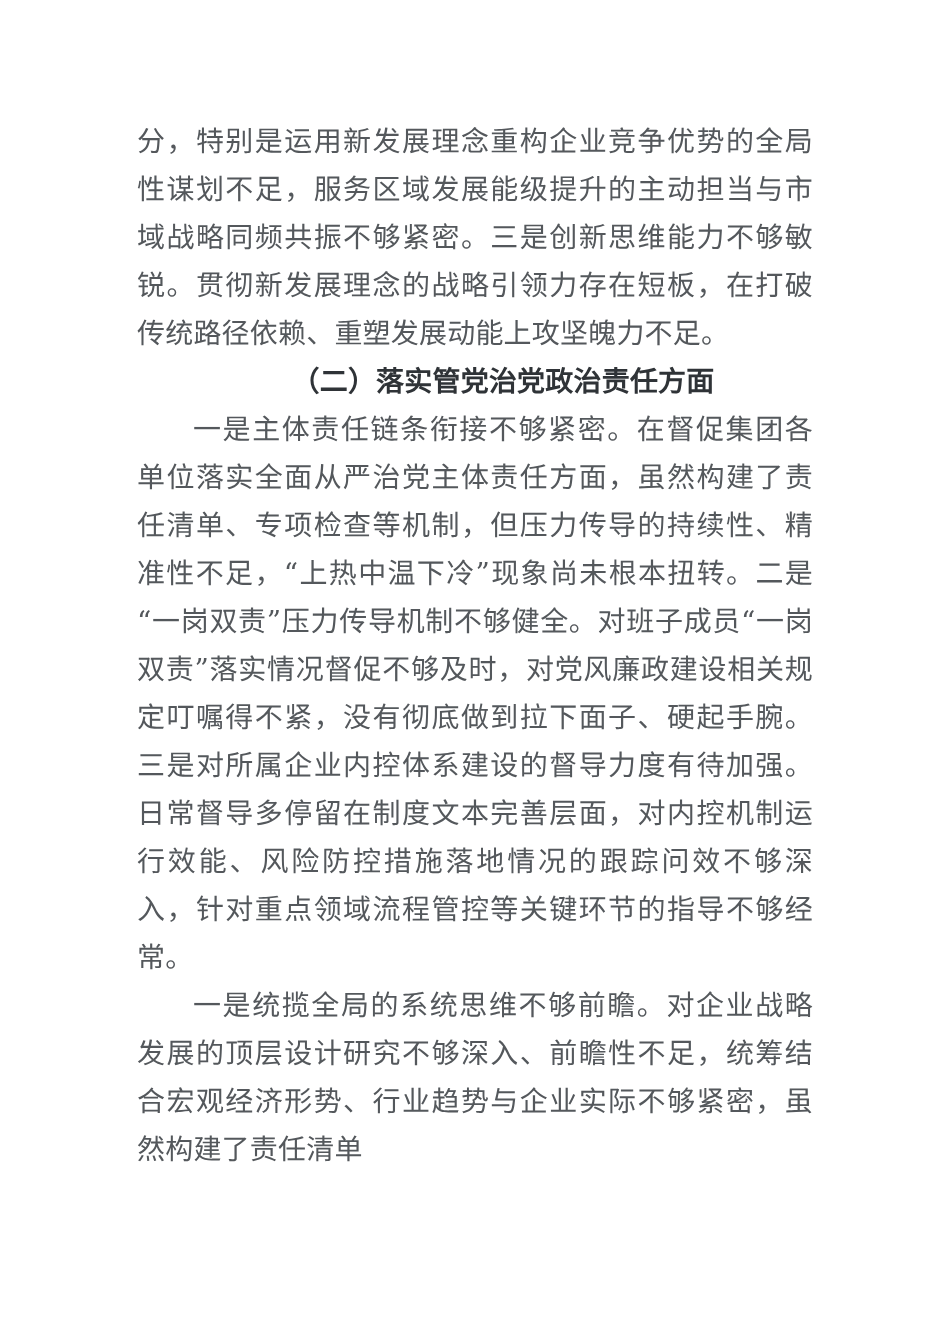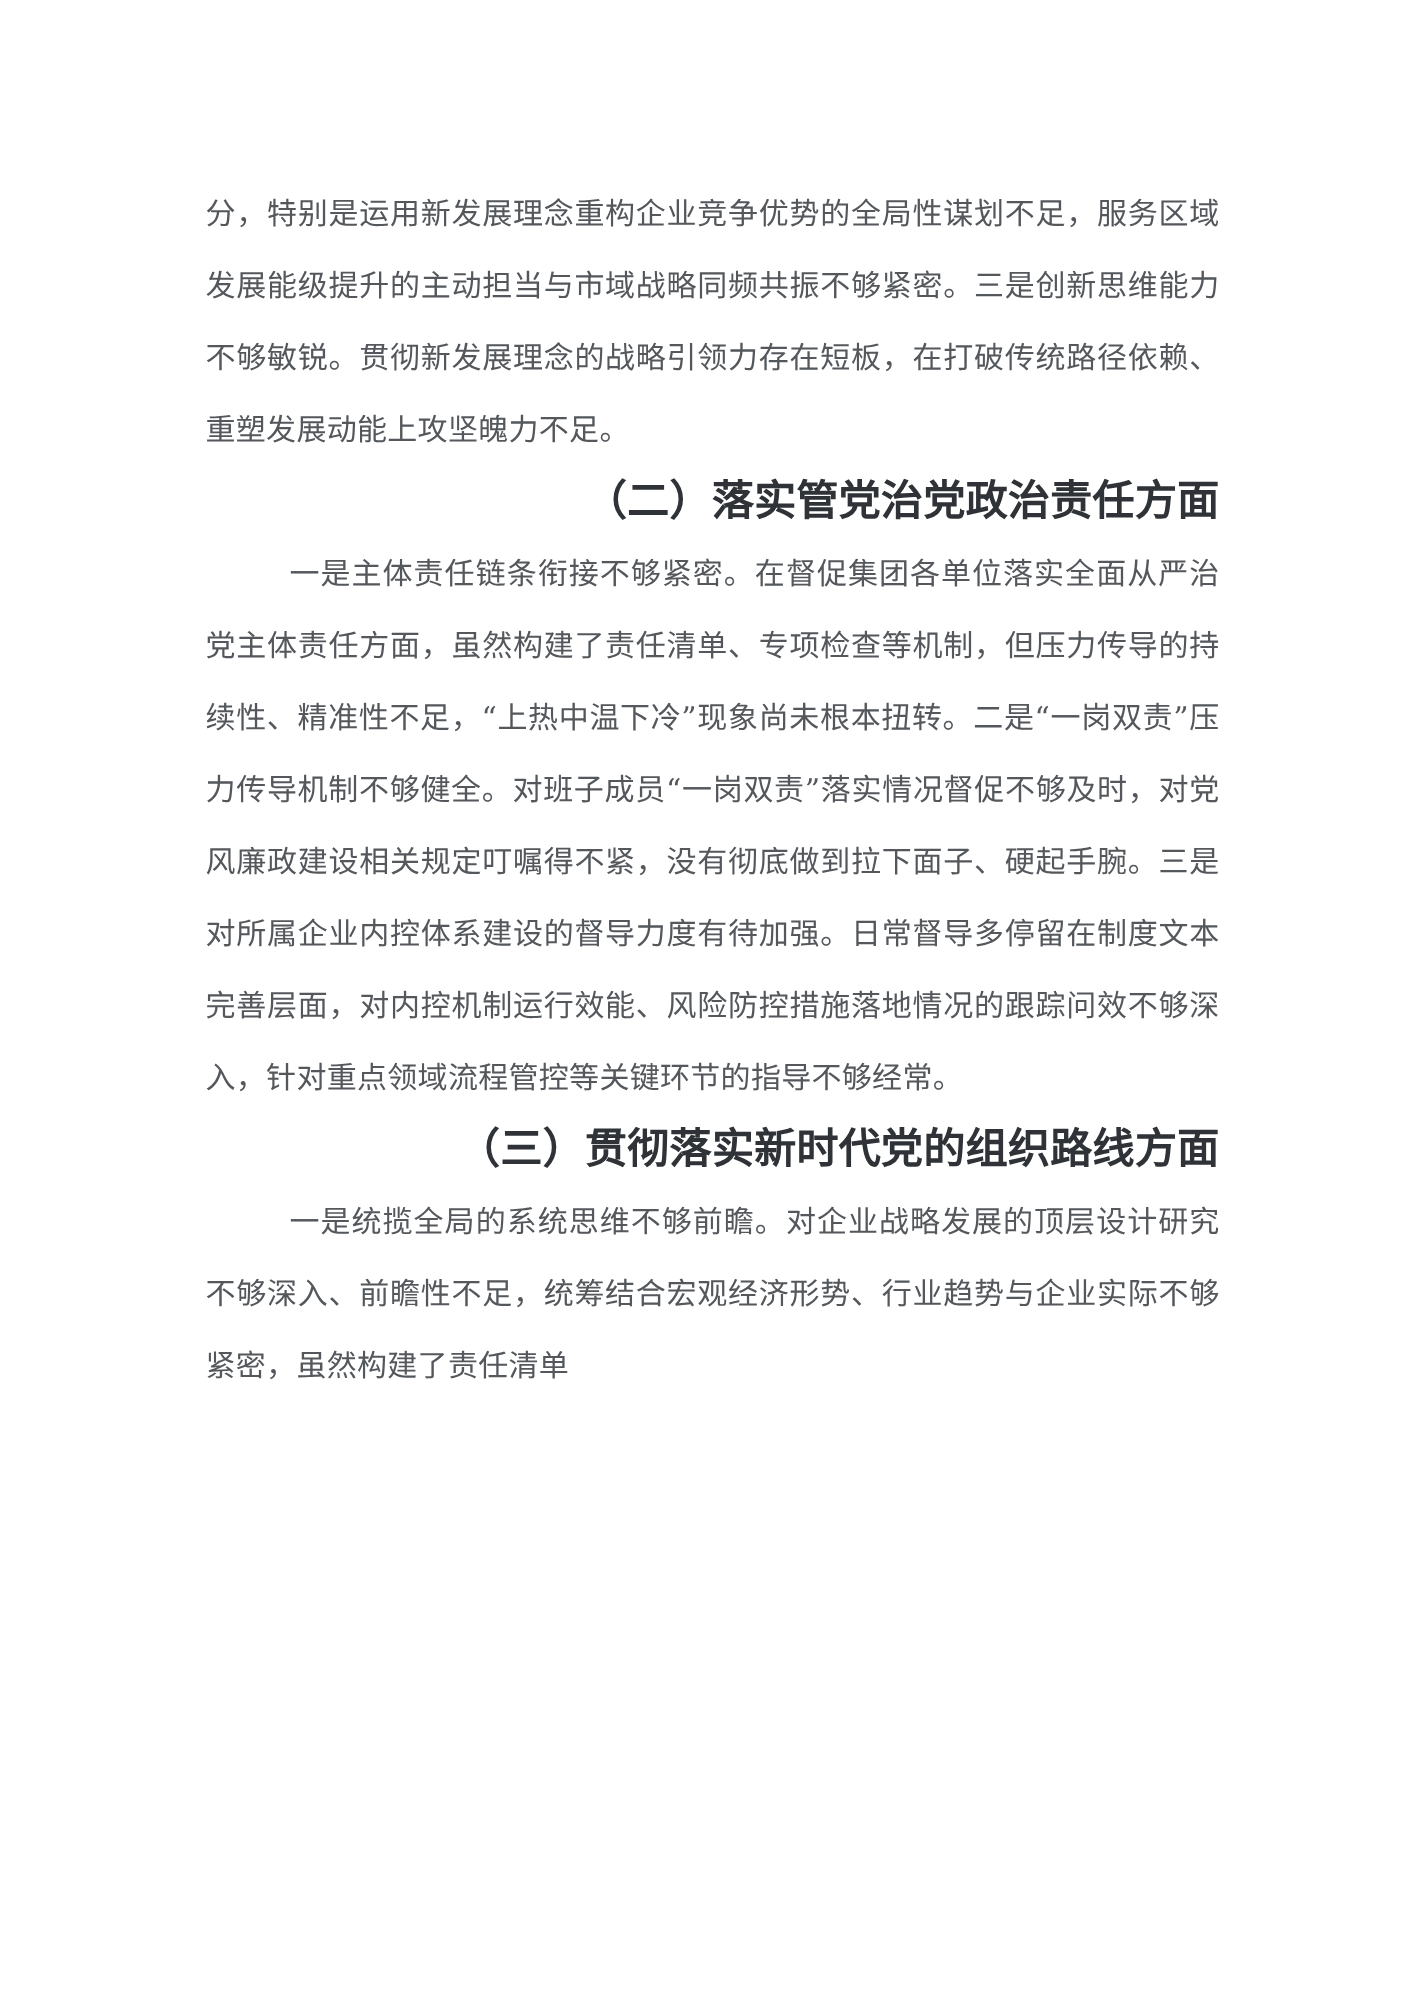--- a/index.html
+++ b/index.html
@@ -21,21 +21,21 @@
 
   .content {
     position: absolute;
     left: 137px;
     top: 118px;
     width: 676px;
   }
 
   .para {
     margin: 0;
-    font-size: 20px;
+    font-size: 28px;
     line-height: 48px;
     color: #54585c;
     text-align: justify;
     text-justify: inter-ideograph;
     text-indent: 56px;
     letter-spacing: 0.2px;
     font-weight: 400;
     -webkit-font-smoothing: antialiased;
   }
 
@@ -44,33 +44,32 @@
   }
 
   .heading {
     margin: 0;
     font-size: 28px;
     line-height: 48px;
     color: #2f3337;
     text-indent: 56px;
     font-weight: 700;
     letter-spacing: 0.2px;
-    text-align: right;
+    text-align: center;
   }
 </style>
 </head>
 <body>
 
 <div class="page">
   <div class="content">
 
     <p class="para no-indent">分，特别是运用新发展理念重构企业竞争优势的全局性谋划不足，服务区域发展能级提升的主动担当与市域战略同频共振不够紧密。三是创新思维能力不够敏锐。贯彻新发展理念的战略引领力存在短板，在打破传统路径依赖、重塑发展动能上攻坚魄力不足。</p>
 
     <h2 class="heading">（二）落实管党治党政治责任方面</h2>
 
     <p class="para">一是主体责任链条衔接不够紧密。在督促集团各单位落实全面从严治党主体责任方面，虽然构建了责任清单、专项检查等机制，但压力传导的持续性、精准性不足，“上热中温下冷”现象尚未根本扭转。二是“一岗双责”压力传导机制不够健全。对班子成员“一岗双责”落实情况督促不够及时，对党风廉政建设相关规定叮嘱得不紧，没有彻底做到拉下面子、硬起手腕。三是对所属企业内控体系建设的督导力度有待加强。日常督导多停留在制度文本完善层面，对内控机制运行效能、风险防控措施落地情况的跟踪问效不够深入，针对重点领域流程管控等关键环节的指导不够经常。</p>
 
-    <h2 class="heading">（三）贯彻落实新时代党的组织路线方面</h2>
 
     <p class="para">一是统揽全局的系统思维不够前瞻。对企业战略发展的顶层设计研究不够深入、前瞻性不足，统筹结合宏观经济形势、行业趋势与企业实际不够紧密，虽然构建了责任清单</p>
 
   </div>
 </div>
 
 </body></html>

